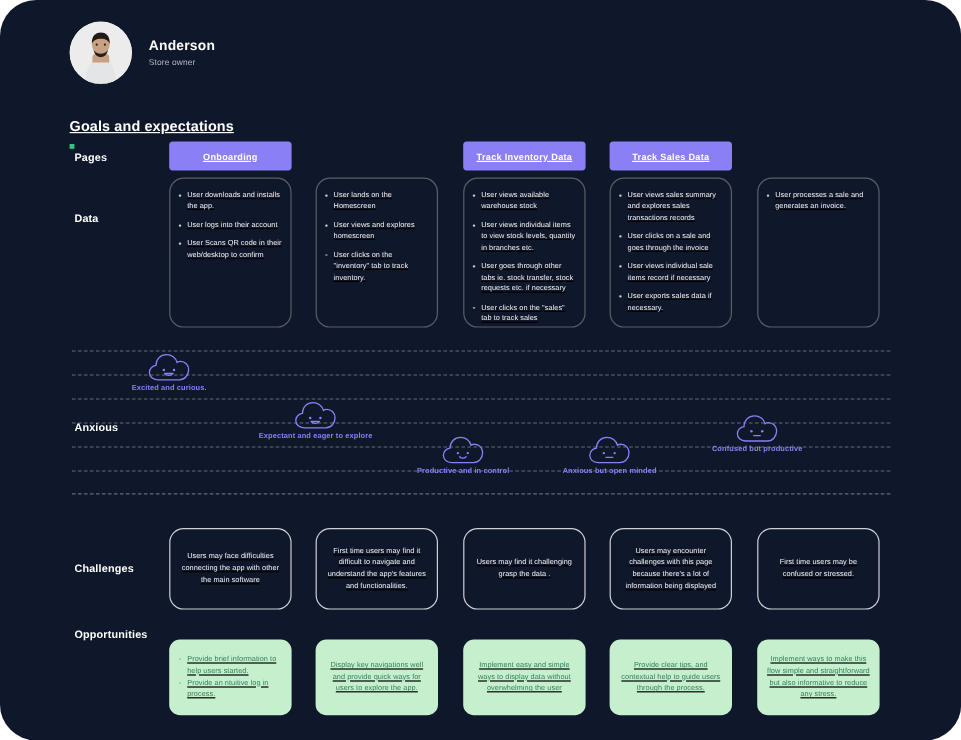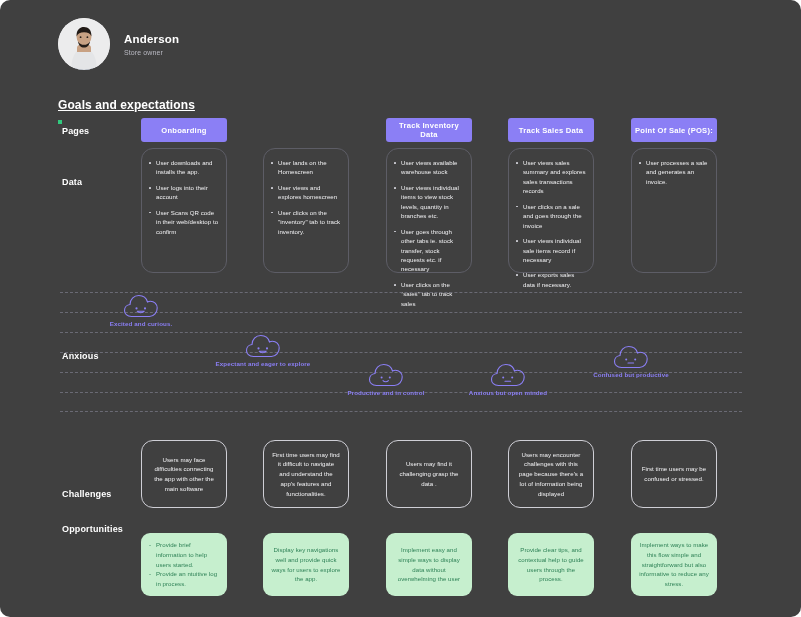--- a/index.html
+++ b/index.html
@@ -9,22 +9,22 @@
     width: 801px;
     height: 617px;
     overflow: hidden;
     font-family: "Liberation Sans", sans-serif;
   }
 
   #board {
     position: relative;
     width: 801px;
     height: 617px;
-    background: #404040;
-    border-radius: 10px;
+    background: #0f172a;
+    border-radius: 30px;
     overflow: hidden;
   }
 
   
   .persona {
     position: absolute;
     left: 58px;
     top: 18px;
     width: 420px;
   }
@@ -93,27 +93,28 @@
     left: 62px;
     color: #ffffff;
     font-size: 9px;
     font-weight: 700;
     letter-spacing: 0.15px;
     z-index: 6;
   }
   #label-pages     { top: 126px; text-align: center; }
   #label-tasks     { top: 177px; }
   #label-emotions  { top: 351px; }
-  #label-challenges{ top: 489px; }
+  #label-challenges{ top: 469px; }
   #label-opps      { top: 524px; }
 
   
   .col {
     position: absolute;
-    width: 86px;
+    width: 102px;
+    text-decoration: underline;
   }
   .col-0 { left: 141px; }
   .col-1 { left: 263px; }
   .col-2 { left: 386px; }
   .col-3 { left: 508px; }
   .col-4 { left: 631px; }
 
   
   .page-badge {
     top: 118px;
@@ -298,21 +299,20 @@
 
   <div class="rowlabel" id="label-pages">Pages</div>
   <div class="rowlabel" id="label-tasks">Data</div>
   <div class="rowlabel" id="label-emotions">Anxious</div>
   <div class="rowlabel" id="label-challenges">Challenges</div>
   <div class="rowlabel" id="label-opps">Opportunities</div>
 
   <div class="col col-0 page-badge">Onboarding</div>
   <div class="col col-3 page-badge">Track Sales Data</div>
   <div class="col col-2 page-badge">Track Inventory Data</div>
-  <div class="col col-4 page-badge">Point Of Sale (POS):</div>
 
   <div class="col col-0 task-card">
       <ul class="bullets">
         <li>User downloads and installs the app.</li>
         <li>User logs into their account</li>
         <li>User Scans QR code in their web/desktop to confirm</li>
       </ul>
     </div>
   <div class="col col-1 task-card">
       <ul class="bullets">

